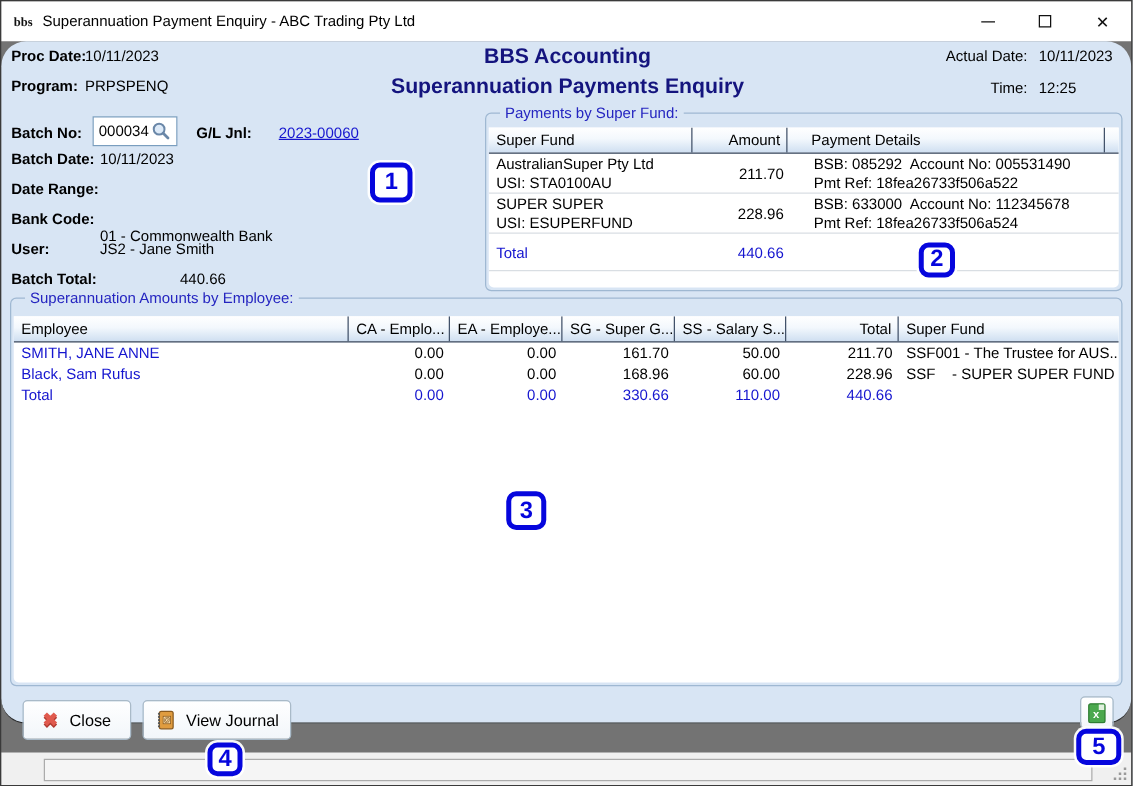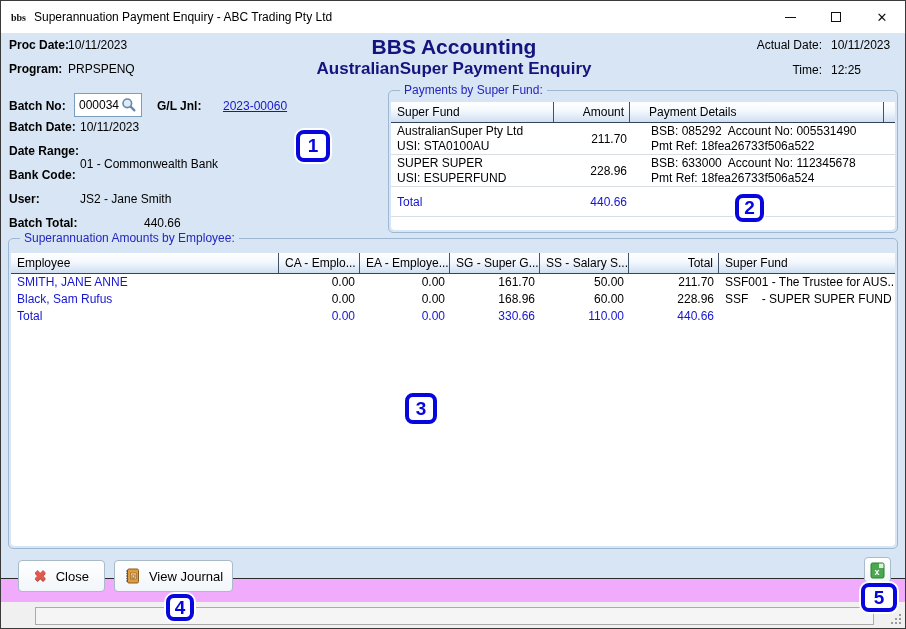--- a/index.html
+++ b/index.html
@@ -1,36 +1,36 @@
 <!DOCTYPE html>
 <html><head>
 <meta charset="utf-8">
 <style>
   * { box-sizing: border-box; margin: 0; padding: 0; }
   html,body { background:#888; }
   .win {
     position: relative; width: 906px; height: 629px;
-    border: 1px solid #3a3a3a; background: #f0abfc;
+    border: 1px solid #3a3a3a; background: #737373;
     font-family: "Liberation Sans", sans-serif; font-size: 12px; color: #000;
     overflow: hidden;
   }
   
   .titlebar { position:absolute; top:0; left:0; right:0; height:32px; background:#fff; }
   .app-icon { position:absolute; left:9px; top:7px; width:18px; height:18px; }
   .win-title { position:absolute; left:33px; top:0; line-height:32px; font-size:12px; }
   .ctrls { position:absolute; right:0; top:0; height:32px; display:flex; }
   .ctrl { width:46px; height:32px; display:flex; align-items:center; justify-content:center; font-size:13px; color:#111; cursor:default; }
   .minbar { width:11px; height:1px; background:#111; display:block; }
   .maxbox { width:10px; height:10px; border:1px solid #111; display:block; }
   
-  .content { position:absolute; top:32px; left:0; right:0; height:546px; background:#d8e5f4; border-bottom:1px solid #2b2b2b; }
+  .content { position:absolute; top:32px; left:0; right:0; height:546px; background:#d8e5f4; border-bottom:1px solid #2b2b2b;border-radius:20px; }
   .lbl { font-weight:bold; }
   .abs { position:absolute; }
   .navy { color:#14147e; font-weight:bold; }
-  .app-title { position:absolute; top:2px; left:253px; width:400px; text-align:center; font-size:21px; }
+  .app-title { position:absolute; top:2px; left:253px; width:400px; text-align:center; font-size:17px; }
   .screen-title { position:absolute; top:26px; left:233px; width:440px; text-align:center; font-size:17px; }
   .hdr-right { position:absolute; top:5px; right:8px; }
   .hdr-right .row { display:flex; justify-content:flex-end; margin-bottom:11px; }
   .hdr-right .rl { font-weight:normal; text-align:left; margin-right:9px; }
   .hdr-right .rv { width:66px; text-align:left; }
   .blue { color:#1515cf; }
   .link { color:#1515cf; text-decoration:underline; cursor:pointer; }
   
   .inputbox { position:absolute; left:73px; top:60px; width:68px; height:24px; background:#fff; border:1px solid #7a9ebf; display:flex; align-items:center; }
   .inputbox input { border:none; outline:none; width:46px; height:20px; font-family:"Liberation Sans",sans-serif; font-size:12px; padding-left:4px; background:transparent; }
@@ -90,21 +90,21 @@
   </div>
 
   <div class="content">
 
     <span class="abs lbl" style="left:8px;top:5px">Proc Date:</span>
     <span class="abs" style="left:67px;top:5px">10/11/2023</span>
     <span class="abs lbl" style="left:8px;top:29px">Program:</span>
     <span class="abs" style="left:67px;top:29px">PRPSPENQ</span>
 
     <div class="app-title navy">BBS Accounting</div>
-    <div class="screen-title navy">AustralianSuper Payment Enquiry</div>
+    <div class="screen-title navy">Superannuation Payments Enquiry</div>
 
     <div class="hdr-right">
       <div class="row">
         <span class="rl">Actual Date:</span>
         <span class="rv">10/11/2023</span>
       </div>
       <div class="row">
         <span class="rl">Time:</span>
         <span class="rv">12:25</span>
       </div>
@@ -120,21 +120,21 @@
     </div>
     <span class="abs lbl" style="left:156px;top:66px">G/L Jnl:</span>
     <span class="abs link" style="left:222px;top:66px">2023-00060</span>
 
     <span class="abs lbl" style="left:8px;top:87px">Batch Date:</span>
     <span class="abs" style="left:79px;top:87px">10/11/2023</span>
 
     <span class="abs lbl" style="left:8px;top:111px">Date Range:</span>
 
     <span class="abs lbl" style="left:8px;top:135px">Bank Code:</span>
-    <span class="abs" style="left:79px;top:124px">01 - Commonwealth Bank</span>
+    <span class="abs" style="left:79px;top:149px">01 - Commonwealth Bank</span>
 
     <span class="abs lbl" style="left:8px;top:159px">User:</span>
     <span class="abs" style="left:79px;top:159px">JS2 - Jane Smith</span>
 
     <span class="abs lbl" style="left:8px;top:183px">Batch Total:</span>
     <span class="abs" style="left:143px;top:183px">440.66</span>
 
     <div class="groupbox" style="left:387px;top:57px;width:510px;height:143px">
       <span class="gb-label">Payments by Super Fund:</span>
       <div class="tablewrap" style="top:11px">

